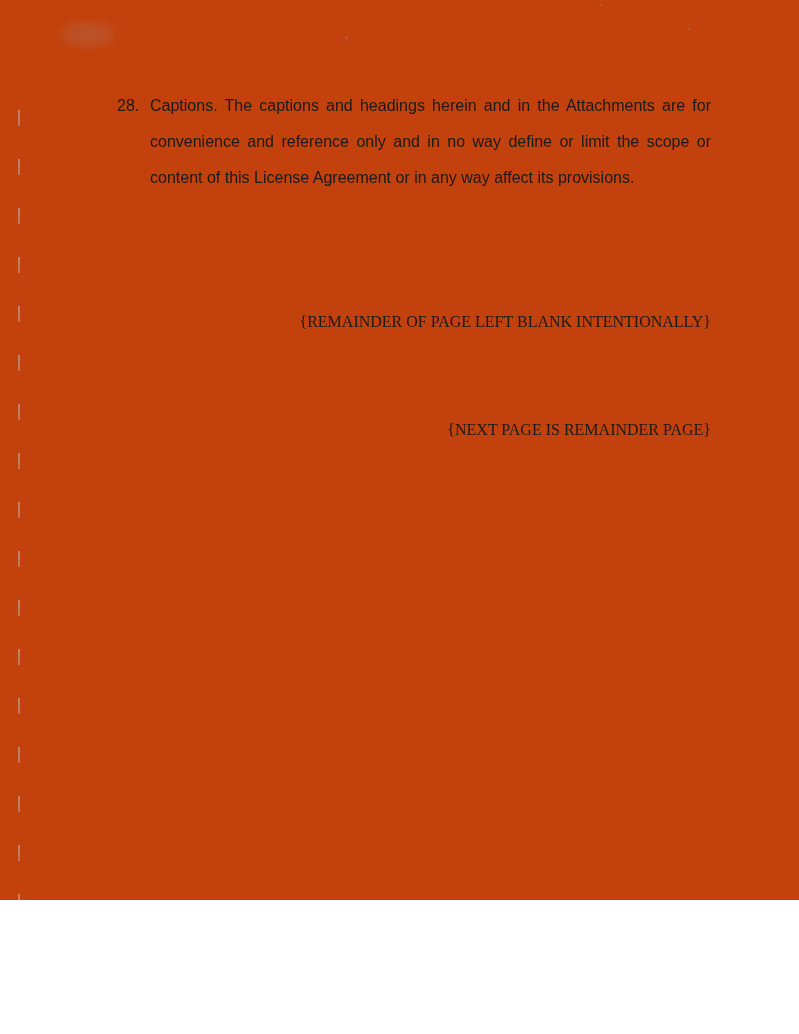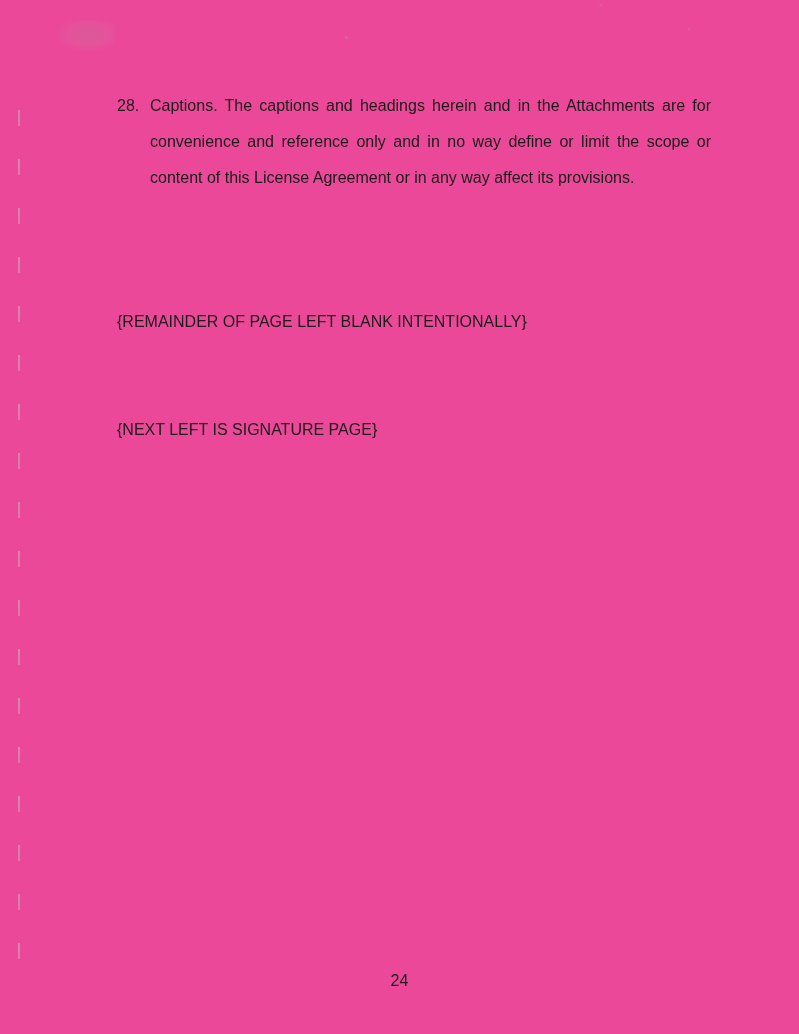--- a/index.html
+++ b/index.html
@@ -3,22 +3,22 @@
 <meta charset="utf-8">
 <style>
   html, body {
     margin: 0;
     padding: 0;
     background: #ffffff;
   }
   .page {
     position: relative;
     width: 799px;
-    height: 1034px;
-    background: #ec4899;
+    height: 900px;
+    background: #c2410c;
     overflow: hidden;
     font-family: "Liberation Sans", "DejaVu Sans", sans-serif;
     color: #1b1b1b;
   }
   
   .edge-dashes {
     position: absolute;
     left: 18px;
     top: 110px;
     width: 2px;
@@ -62,22 +62,23 @@
   }
   .clause-number {
     position: absolute;
     left: 0;
     top: 0;
   }
   .clause-heading {
     text-underline-offset: 3px;
   }
   .notice {
-    text-align: left;
+    text-align: right;
     white-space: nowrap;
+    font-family: Liberation Serif, serif;
   }
   .notice.remainder { margin-top: 108px; }
   .notice.next-page { margin-top: 72px; }
 
   .page-footer {
     position: absolute;
     top: 963px;
     left: 0;
     width: 100%;
     text-align: center;
@@ -100,19 +101,19 @@
 
     <div class="clause">
       <span class="clause-number">28.</span>
       <span class="clause-heading">Captions.</span>
       <span class="clause-text">The captions and headings herein and in the Attachments are for convenience and reference only and in no way define or limit the scope or content of this License Agreement or in any way affect its provisions.</span>
     </div>
 
 
     <div class="notice remainder">{REMAINDER OF PAGE LEFT BLANK INTENTIONALLY}</div>
 
-    <div class="notice next-page">{NEXT LEFT IS SIGNATURE PAGE}</div>
+    <div class="notice next-page">{NEXT PAGE IS REMAINDER PAGE}</div>
 
   </div>
 
   <div class="page-footer">24</div>
 
 </div>
 
 </body></html>

